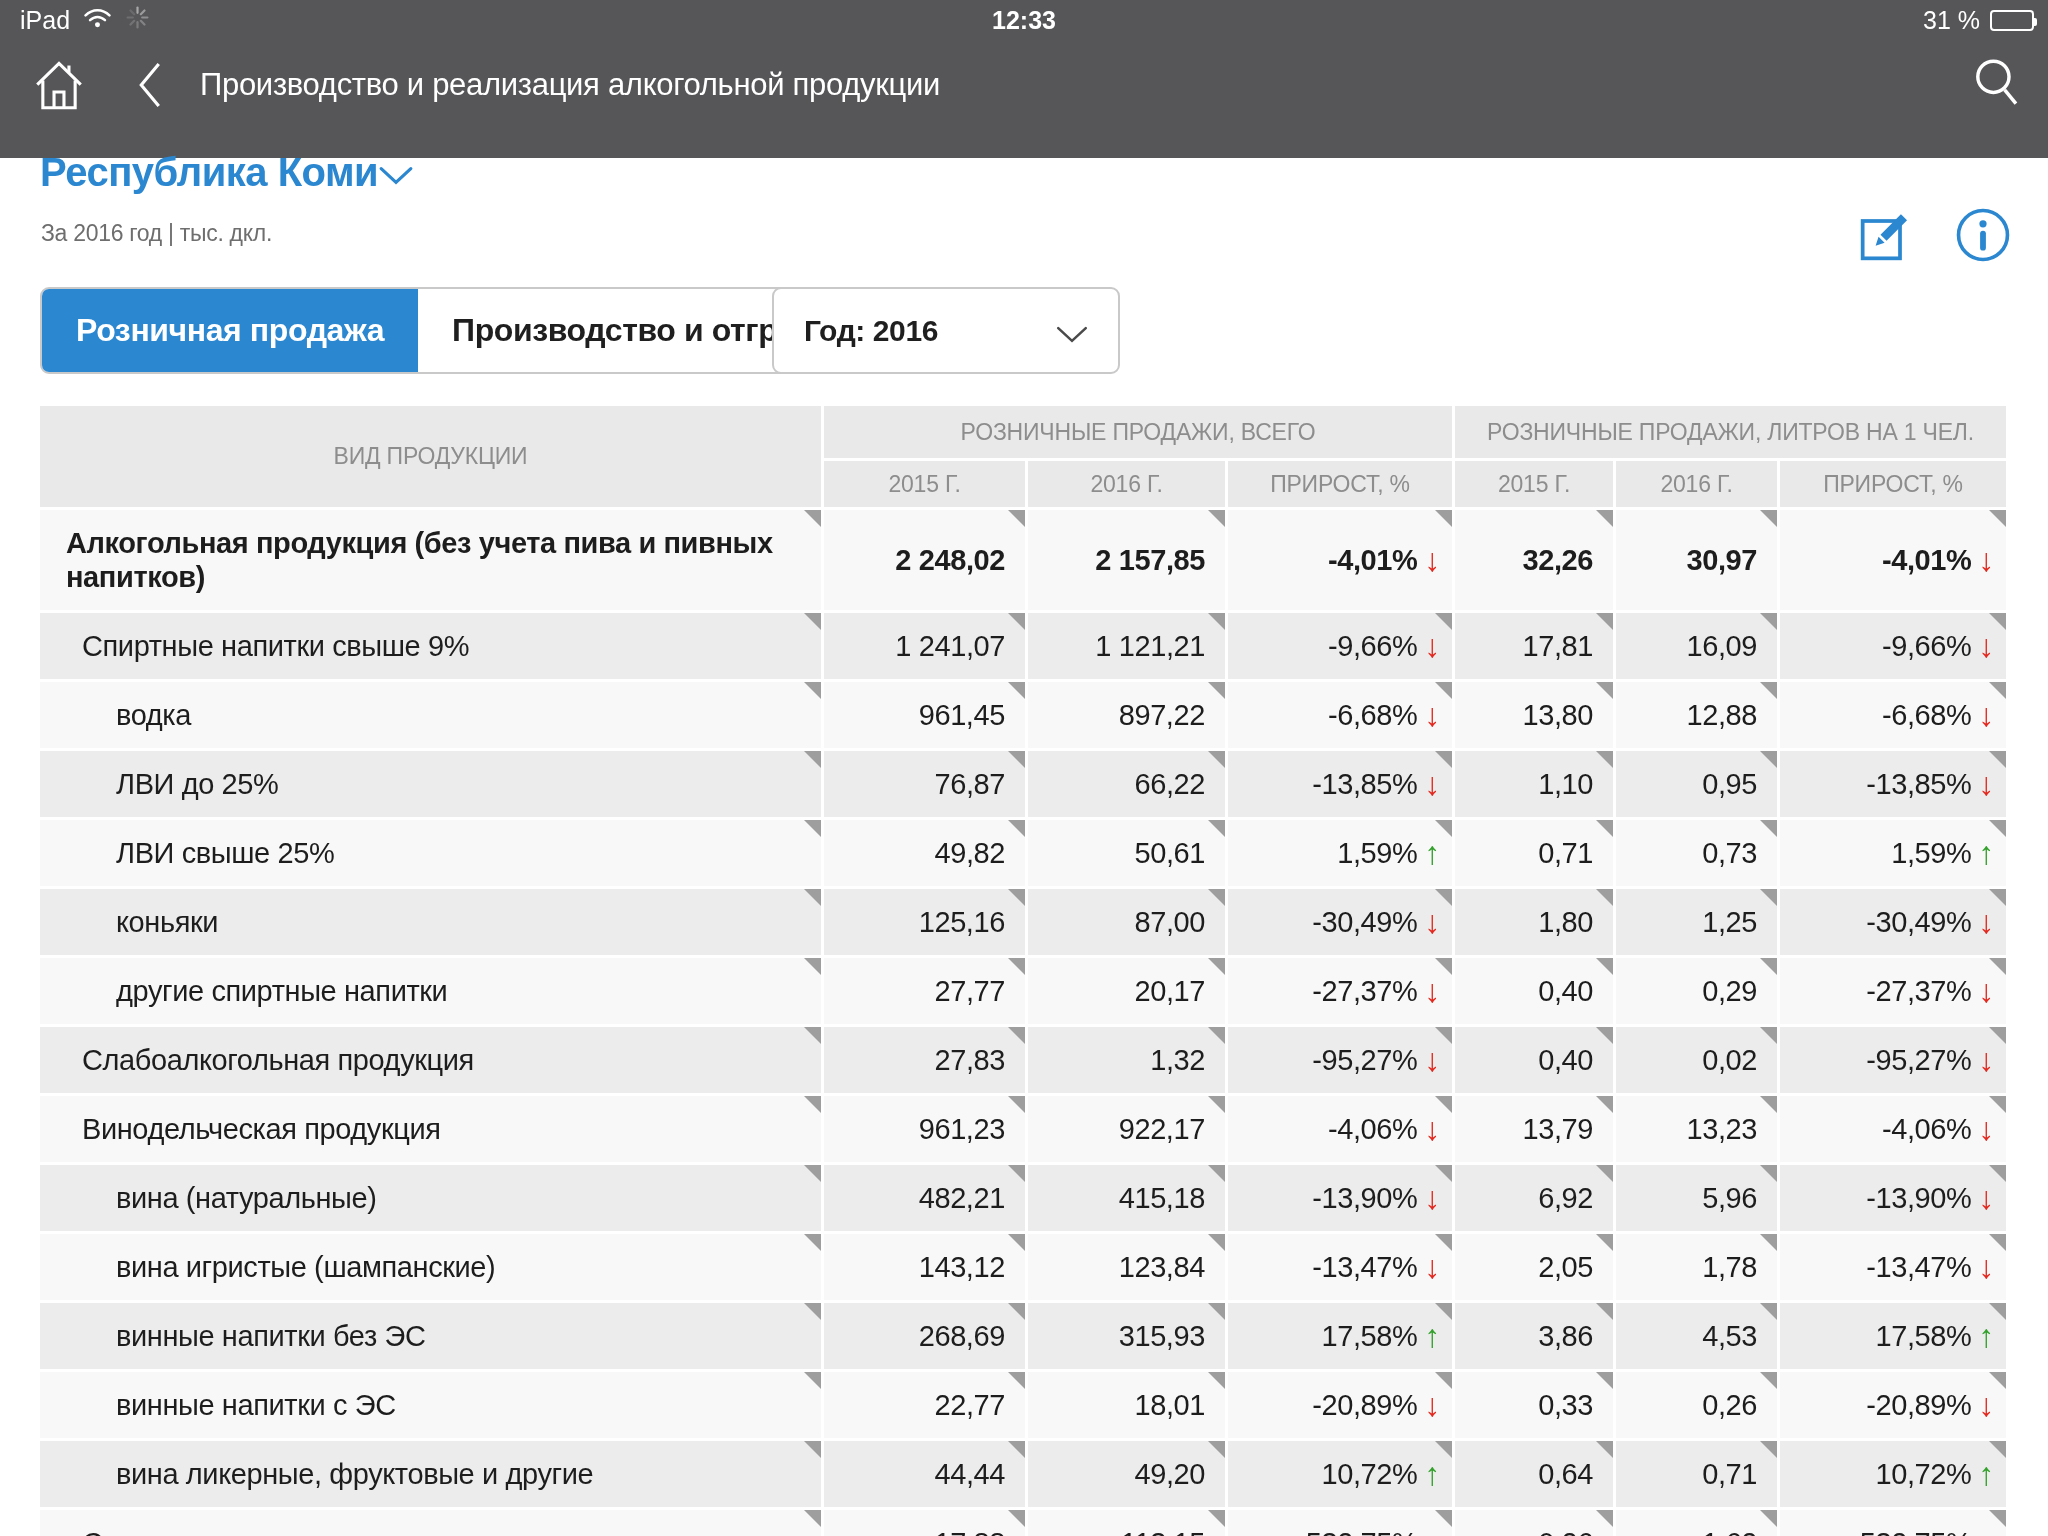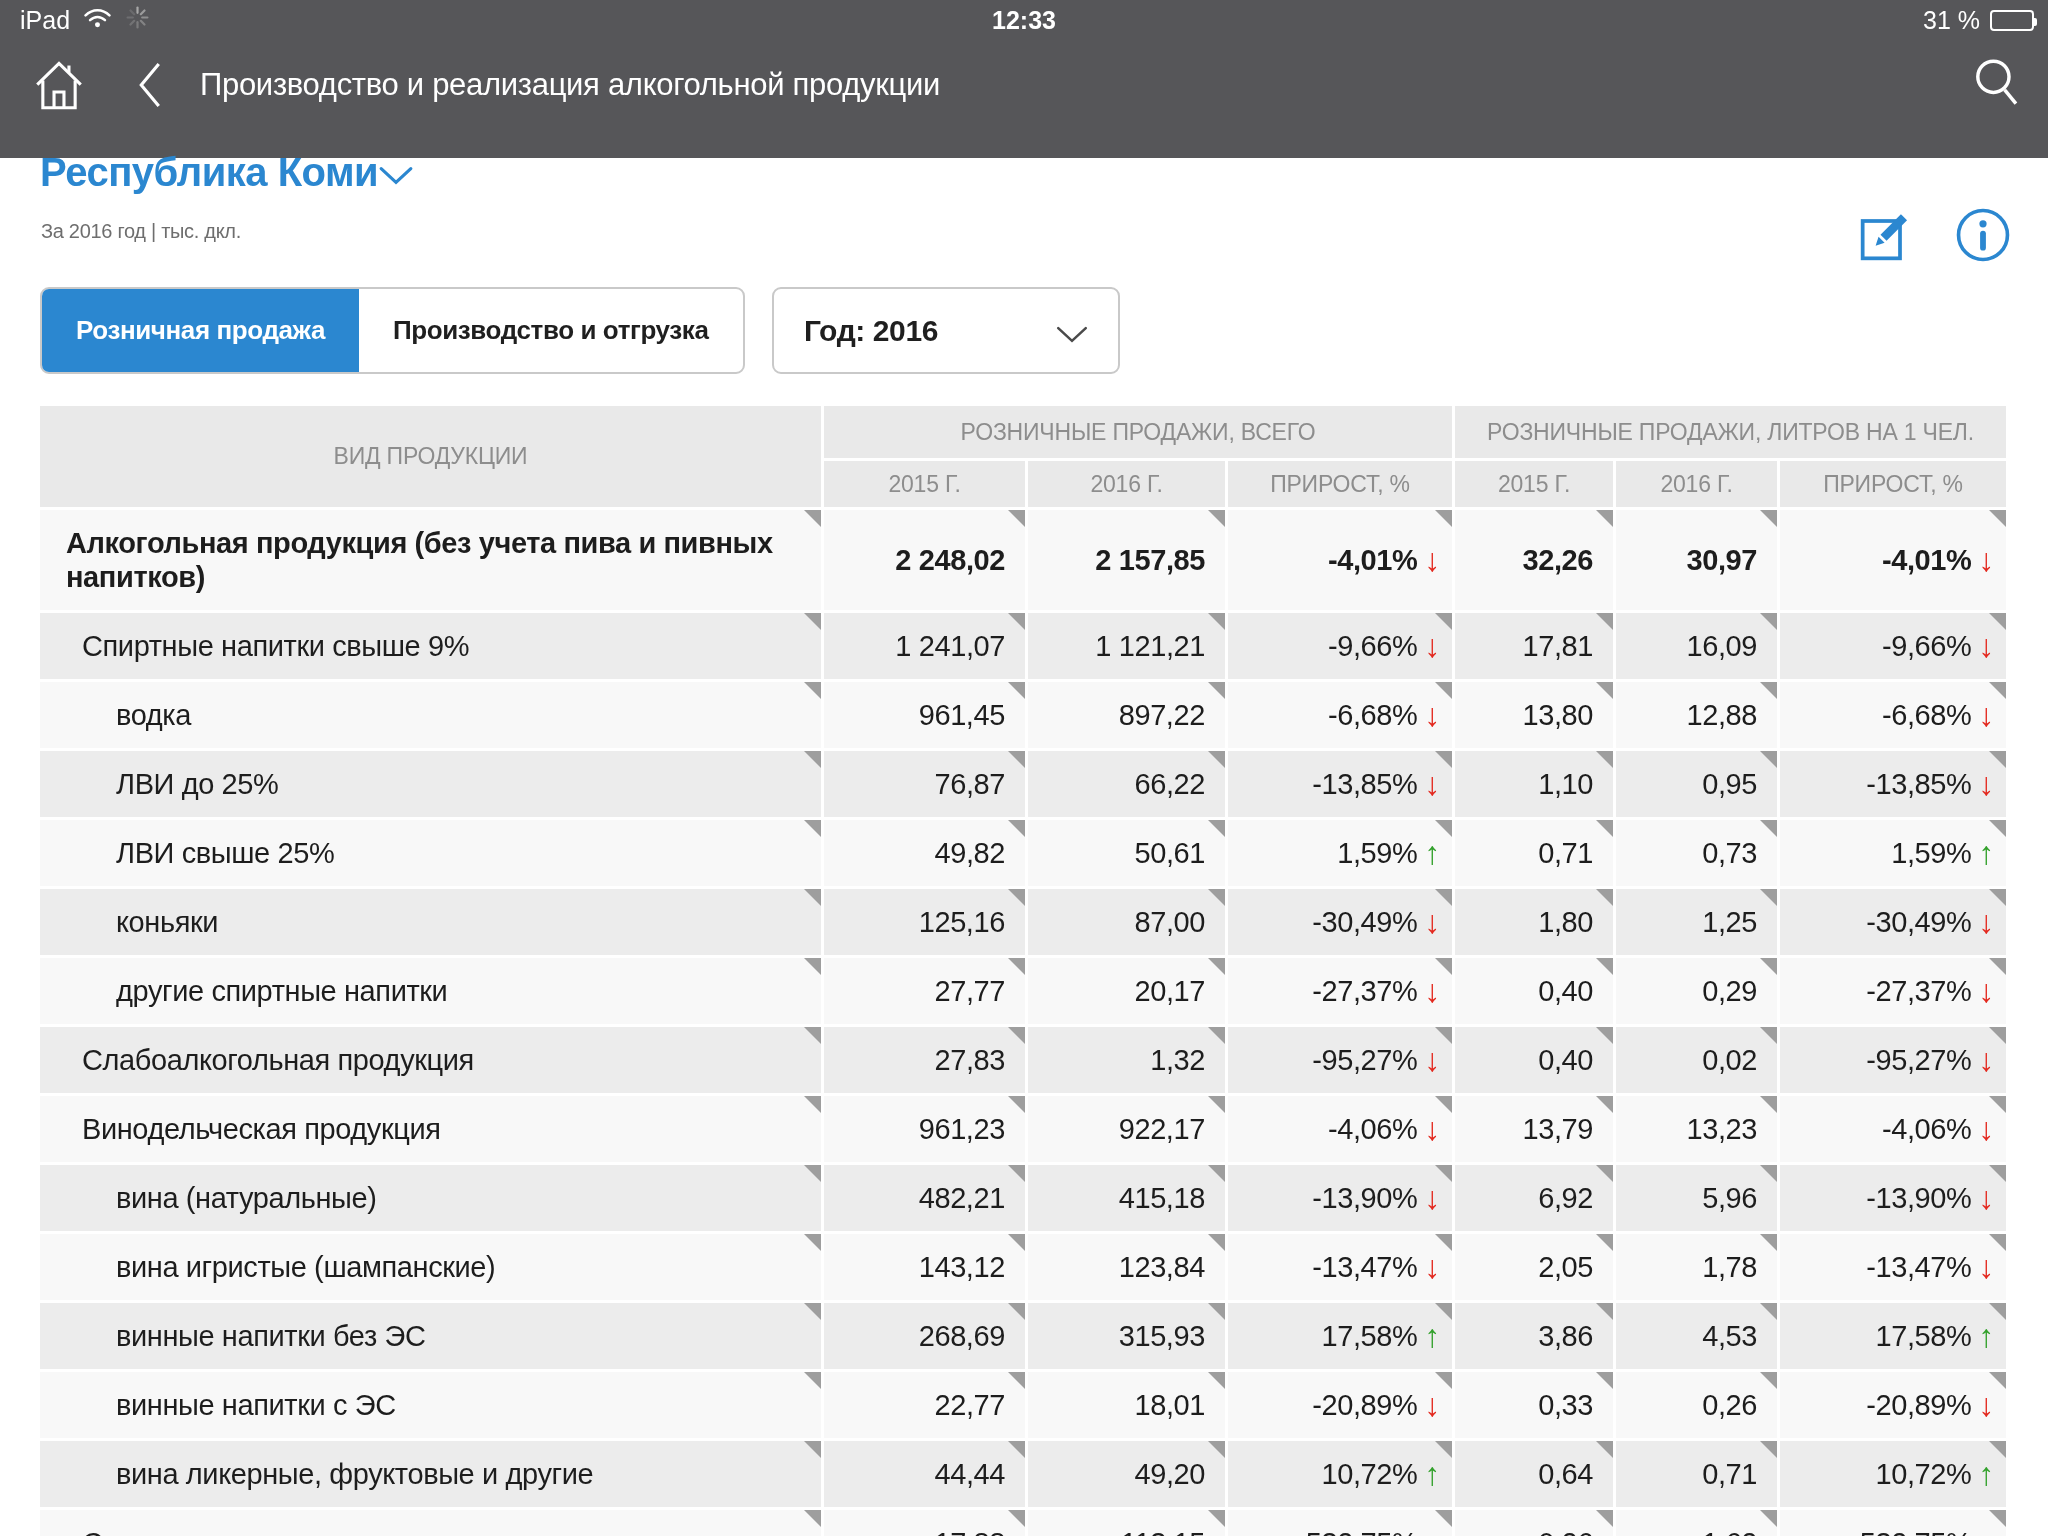--- a/index.html
+++ b/index.html
@@ -18,27 +18,27 @@
 
   .nav-row { height:90px; display:flex; align-items:center; color:#fff; position:relative; }
   .home-btn { margin-left:30px; display:flex; align-items:center; }
   .back-btn { margin-left:48px; display:flex; align-items:center; }
   .nav-title { margin-left:36px; font-size:31px; letter-spacing:-0.3px; }
   .search-btn { position:absolute; right:26px; top:14px; }
 
   
   .region-row { position:absolute; left:40px; top:150px; display:flex; align-items:center; cursor:pointer; }
   .region-name { font-size:40px; font-weight:bold; color:#2b87d0; letter-spacing:-0.5px; }
-  .subtitle { position:absolute; left:41px; top:220px; font-size:20px; color:#6e6e6e; letter-spacing:-0.3px; }
+  .subtitle { position:absolute; left:41px; top:220px; font-size:23px; color:#6e6e6e; letter-spacing:-0.3px; }
   .action-icons { position:absolute; right:36px; top:206px; display:flex; align-items:center; gap:40px; }
 
   
   .tab-group { position:absolute; left:40px; top:287px; height:87px; display:flex;
     border:2px solid #c9c9c9; border-radius:9px; overflow:hidden; background:#fff; }
-  .tab { display:flex; align-items:center; justify-content:center; font-size:26px; font-weight:bold;
+  .tab { display:flex; align-items:center; justify-content:center; font-size:32px; font-weight:bold;
     color:#1f1f1f; padding:0 34px; cursor:pointer; letter-spacing:-0.4px; white-space:nowrap; }
   .tab.active { background:#2b87d0; color:#fff; }
   .year-select { position:absolute; left:772px; top:287px; width:348px; height:87px;
     border:2px solid #c9c9c9; border-radius:9px; background:#fff; display:flex; align-items:center;
     justify-content:space-between; padding:0 30px; font-size:30px; font-weight:bold; color:#1f1f1f;
     cursor:pointer; letter-spacing:-0.4px; }
 
   
   .table { position:absolute; left:40px; top:406px; width:1968px; }
   .grid-cols { display:grid; grid-template-columns:781px 201px 197px 224px 158px 161px 226px; column-gap:3px; }

